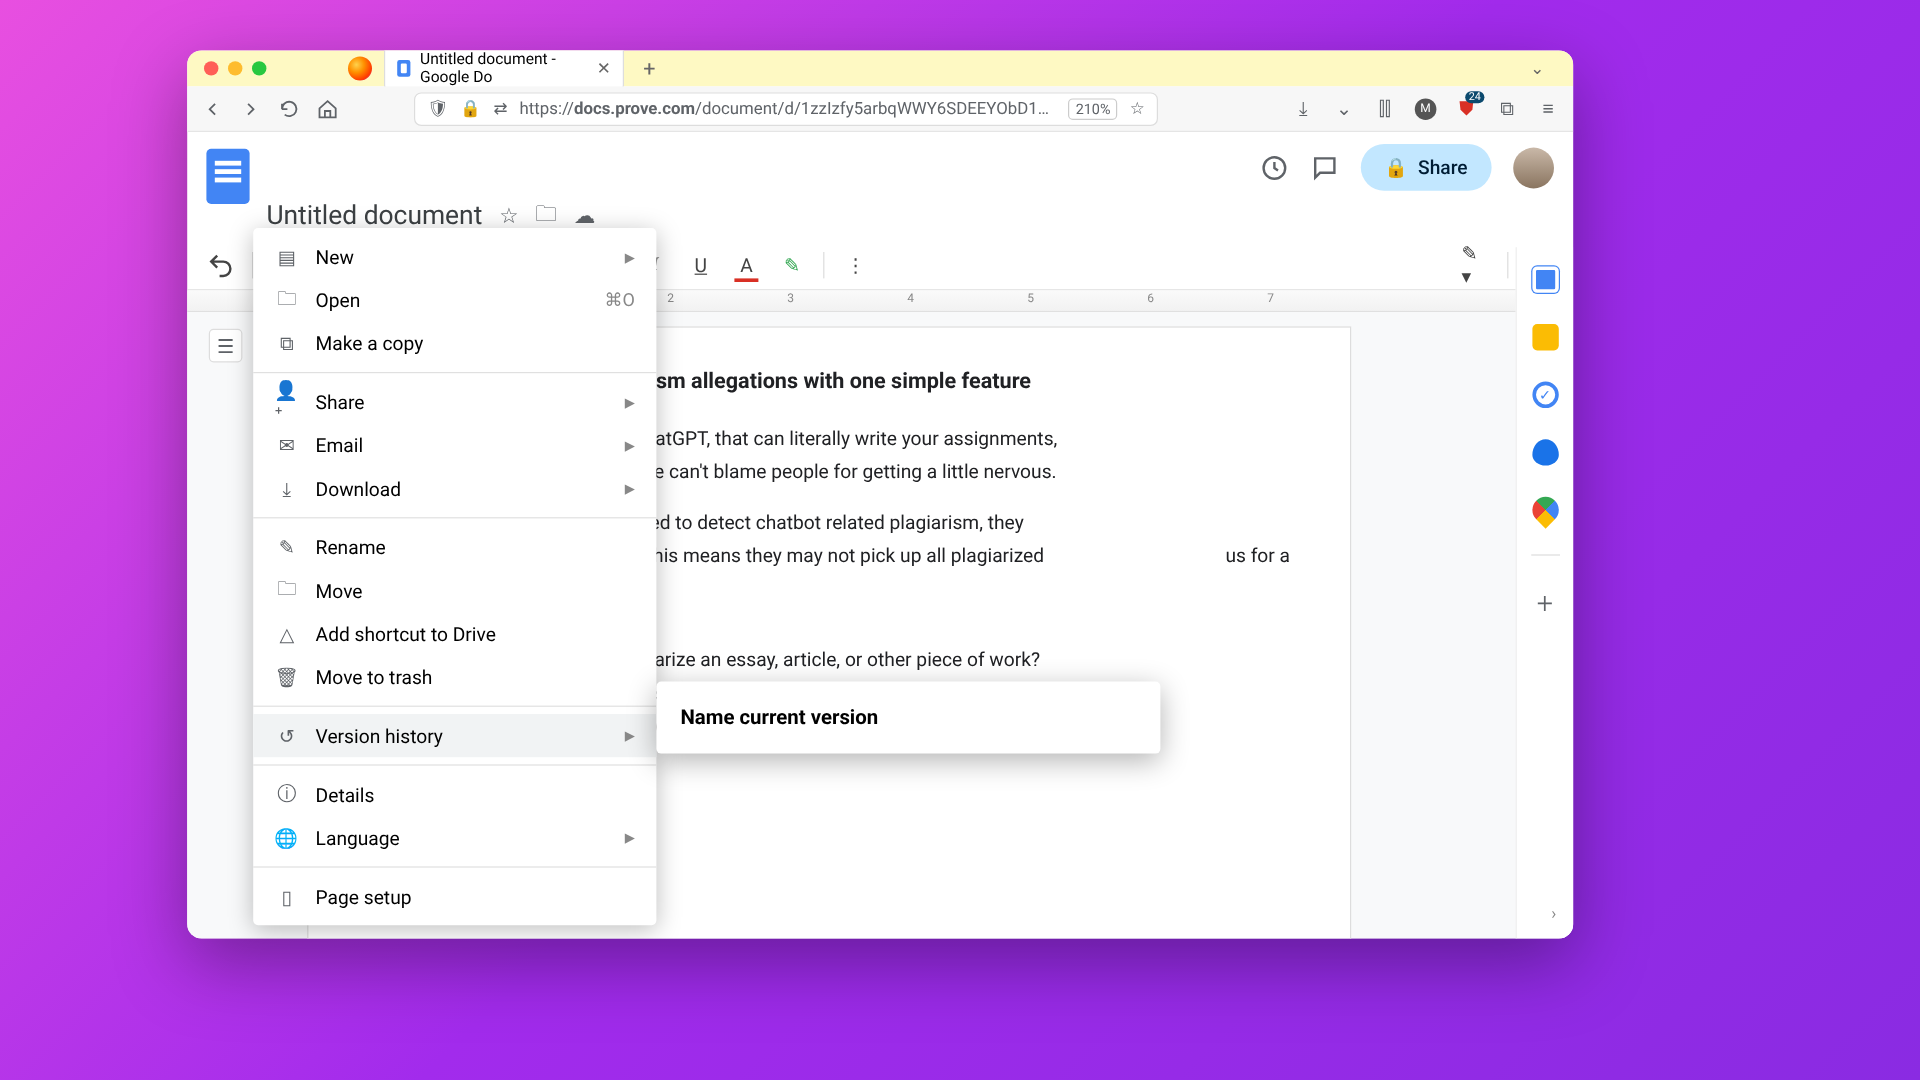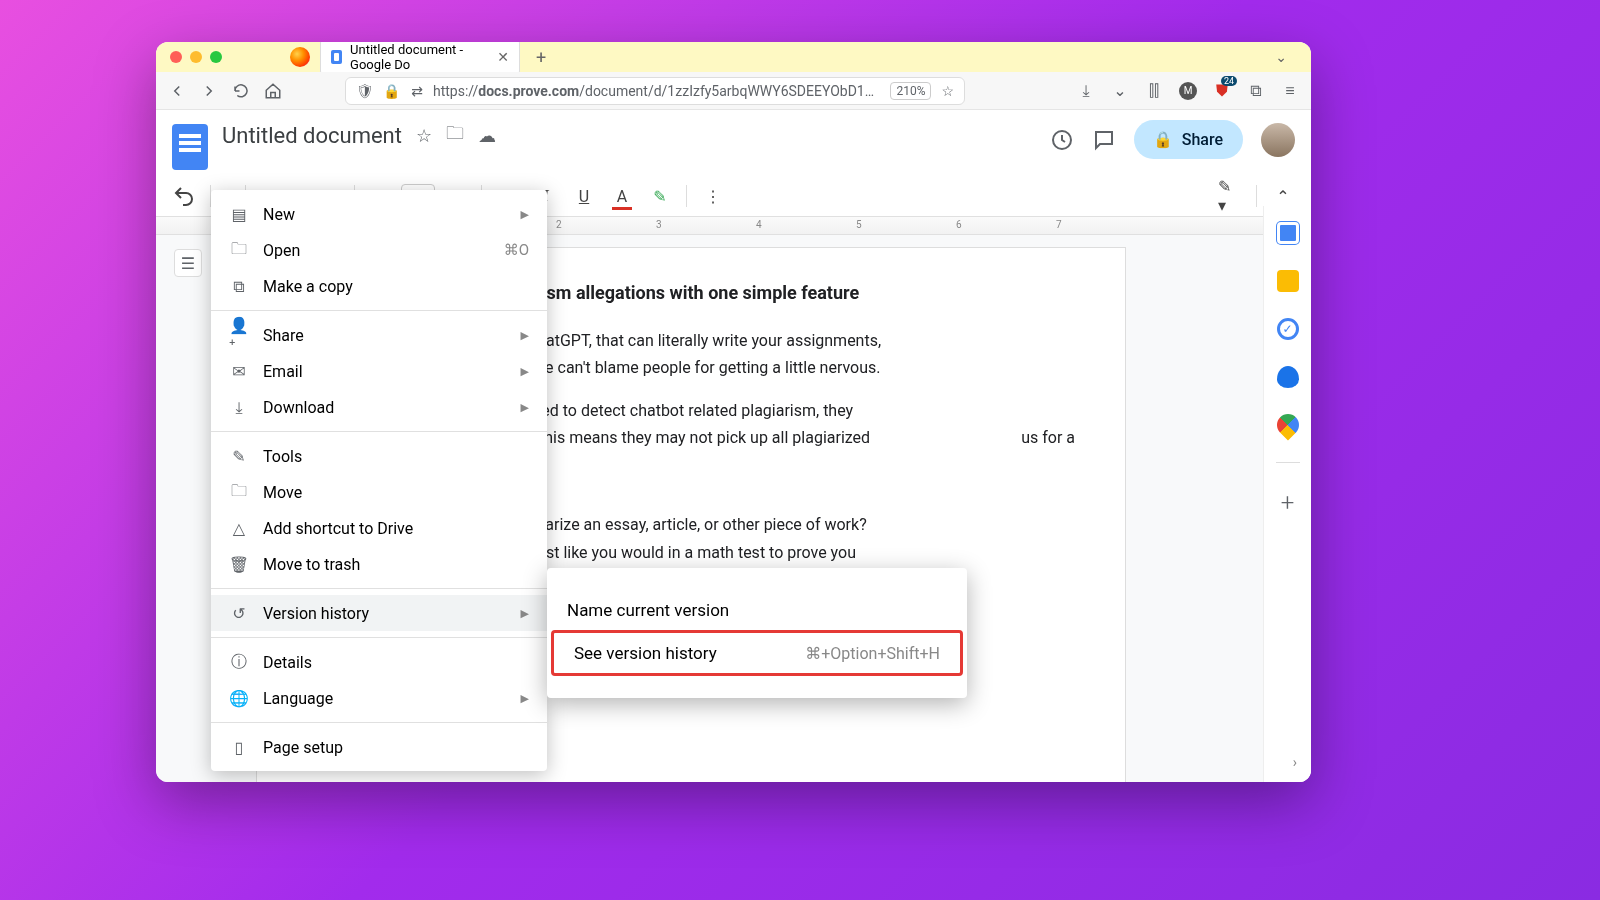--- a/index.html
+++ b/index.html
@@ -32,21 +32,21 @@
   .url-field{flex:1;display:flex;align-items:center;gap:10px;background:#fff;border:1px solid #ddd;border-radius:6px;padding:4px 10px;font-size:14px;color:#5f6368;max-width:620px;margin:0 auto;}
   .url-text{white-space:nowrap;overflow:hidden;text-overflow:ellipsis;}
   .zoom-badge{font-size:12px;border:1px solid #ccc;border-radius:4px;padding:1px 5px;margin-left:6px;}
   .url-right{display:flex;align-items:center;gap:16px;margin-left:auto;}
   .ext-icon{width:18px;height:18px;display:flex;align-items:center;justify-content:center;color:#5f6368;position:relative;}
   .badge{position:absolute;top:-6px;right:-6px;background:#0c4a6e;color:#fff;font-size:9px;padding:0 3px;border-radius:6px;}
   
   .docs-header{display:flex;align-items:flex-start;padding:10px 16px 0;gap:14px;}
   .docs-logo{width:36px;height:46px;background:#4285f4;border-radius:4px;position:relative;margin-top:4px;}
   .docs-logo::before{content:"";position:absolute;left:7px;right:7px;top:10px;height:4px;background:#fff;box-shadow:0 7px 0 #fff, 0 14px 0 #fff;}
-  .docs-title-area{flex:1;}
+  .docs-title-area{flex:1;margin-top:45px;}
   .docs-title-row{display:flex;align-items:center;gap:14px;}
   .docs-title{font-size:22px;color:#3c4043;}
   .title-icon{color:#5f6368;font-size:18px;}
   .menubar{display:flex;gap:22px;font-size:16px;color:#3c4043;margin-top:6px;}
   .menubar-item{cursor:pointer;}
   .menubar-item.active{background:#e8eaed;padding:2px 8px;border-radius:4px;margin-left:-8px;}
   .header-right{display:flex;align-items:center;gap:18px;}
   .hdr-icon{width:24px;height:24px;display:flex;align-items:center;justify-content:center;color:#5f6368;}
   .share-btn{display:flex;align-items:center;gap:8px;background:#c2e7ff;border-radius:24px;padding:10px 20px;font-size:16px;font-weight:500;color:#001d35;}
   .avatar{width:34px;height:34px;border-radius:50%;background:linear-gradient(180deg,#c9b8a8 0%, #8a7560 100%);}
@@ -70,21 +70,21 @@
   .page p{margin-bottom:16px;}
   
   .file-menu{position:absolute;left:55px;top:148px;width:336px;background:#fff;border-radius:4px;box-shadow:0 4px 20px rgba(0,0,0,0.25);z-index:100;padding:6px 0;font-size:16px;}
   .menu-item{display:flex;align-items:center;gap:14px;padding:8px 18px;cursor:pointer;position:relative;}
   .menu-item:hover,.menu-item.hovered{background:#f1f3f4;}
   .menu-icon{width:20px;height:20px;display:flex;align-items:center;justify-content:center;color:#5f6368;flex-shrink:0;}
   .menu-shortcut{margin-left:auto;color:#888;font-size:15px;}
   .menu-arrow{margin-left:auto;color:#888;font-size:11px;}
   .menu-divider{height:1px;background:#e0e0e0;margin:6px 0;}
   
-  .submenu{position:absolute;left:391px;top:526px;width:420px;background:#fff;border-radius:4px;box-shadow:0 6px 24px rgba(0,0,0,0.3);z-index:101;padding:22px 0;font-size:17px;}
+  .submenu{position:absolute;left:391px;top:526px;width:420px;background:#fff;border-radius:4px;box-shadow:0 6px 24px rgba(0,0,0,0.3);z-index:101;padding:10px 0;font-size:17px;font-weight:bold;}
   .submenu-item{display:flex;align-items:center;padding:10px 20px;cursor:pointer;gap:12px;}
   .submenu-item.highlight{border:3px solid #e53935;border-radius:4px;margin:0 4px;}
   .submenu-shortcut{margin-left:auto;color:#888;font-size:16px;}
   
   .side-panel{position:absolute;right:0;top:164px;bottom:0;width:48px;background:#fff;display:flex;flex-direction:column;align-items:center;gap:26px;padding-top:16px;border-left:1px solid #eee;}
   .sp-icon{width:22px;height:22px;border-radius:4px;}
   .sp-cal{background:#4285f4;border:3px solid #fff;box-shadow:0 0 0 1px #4285f4;}
   .sp-keep{background:#fbbc04;}
   .sp-tasks{width:22px;height:22px;border:3px solid #4285f4;border-radius:50%;position:relative;}
   .sp-tasks::after{content:"✓";position:absolute;inset:0;display:flex;align-items:center;justify-content:center;font-size:12px;color:#4285f4;}
@@ -280,21 +280,21 @@
       <span class="menu-arrow">▶</span>
     </div>
     <div class="menu-item">
       <span class="menu-icon">⤓</span>
       <span>Download</span>
       <span class="menu-arrow">▶</span>
     </div>
     <div class="menu-divider"></div>
     <div class="menu-item">
       <span class="menu-icon">✎</span>
-      <span>Tools</span>
+      <span>Rename</span>
     </div>
     <div class="menu-item">
       <span class="menu-icon">🗀</span>
       <span>Move</span>
     </div>
     <div class="menu-item">
       <span class="menu-icon">△</span>
       <span>Add shortcut to Drive</span>
     </div>
     <div class="menu-item">
@@ -320,24 +320,20 @@
     <div class="menu-divider"></div>
     <div class="menu-item">
       <span class="menu-icon">▯</span>
       <span>Page setup</span>
     </div>
   </div>
 
   <div class="submenu">
     <div class="submenu-item">
       <span>Name current version</span>
-    </div>
-    <div class="submenu-item highlight">
-      <span>See version history</span>
-      <span class="submenu-shortcut">⌘+Option+Shift+H</span>
     </div>
   </div>
 
   <div class="side-panel">
     <div class="sp-icon sp-cal"></div>
     <div class="sp-icon sp-keep"></div>
     <div class="sp-tasks"></div>
     <div class="sp-icon sp-contacts"></div>
     <div class="sp-icon sp-maps"></div>
     <div style="height:1px;width:24px;background:#ddd;"></div>

